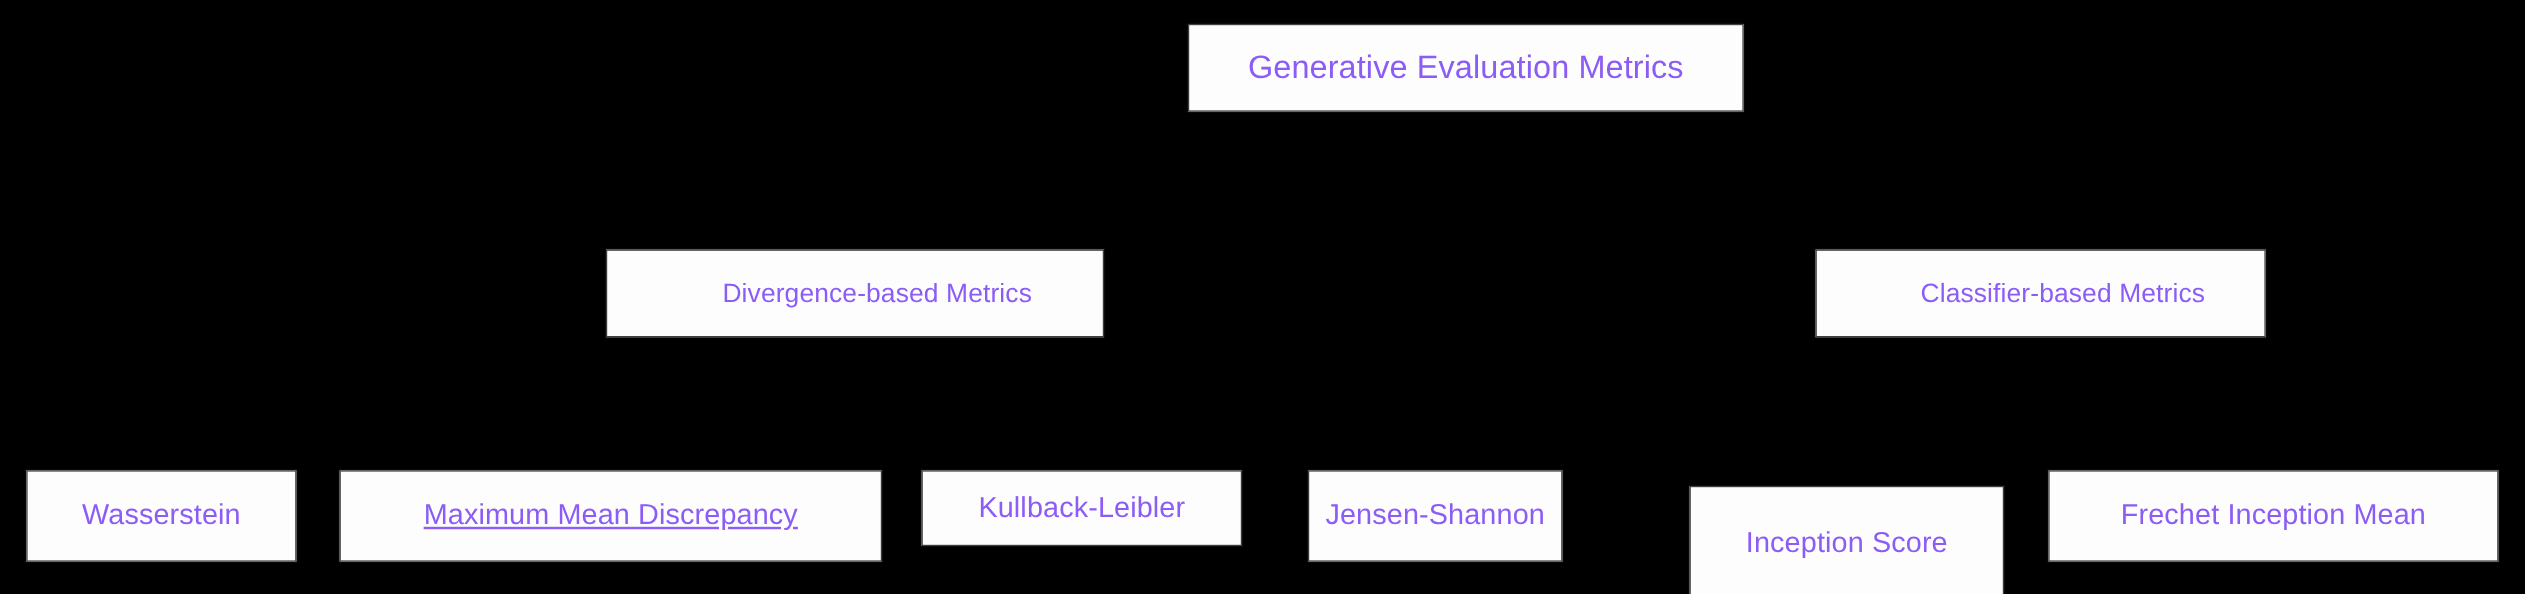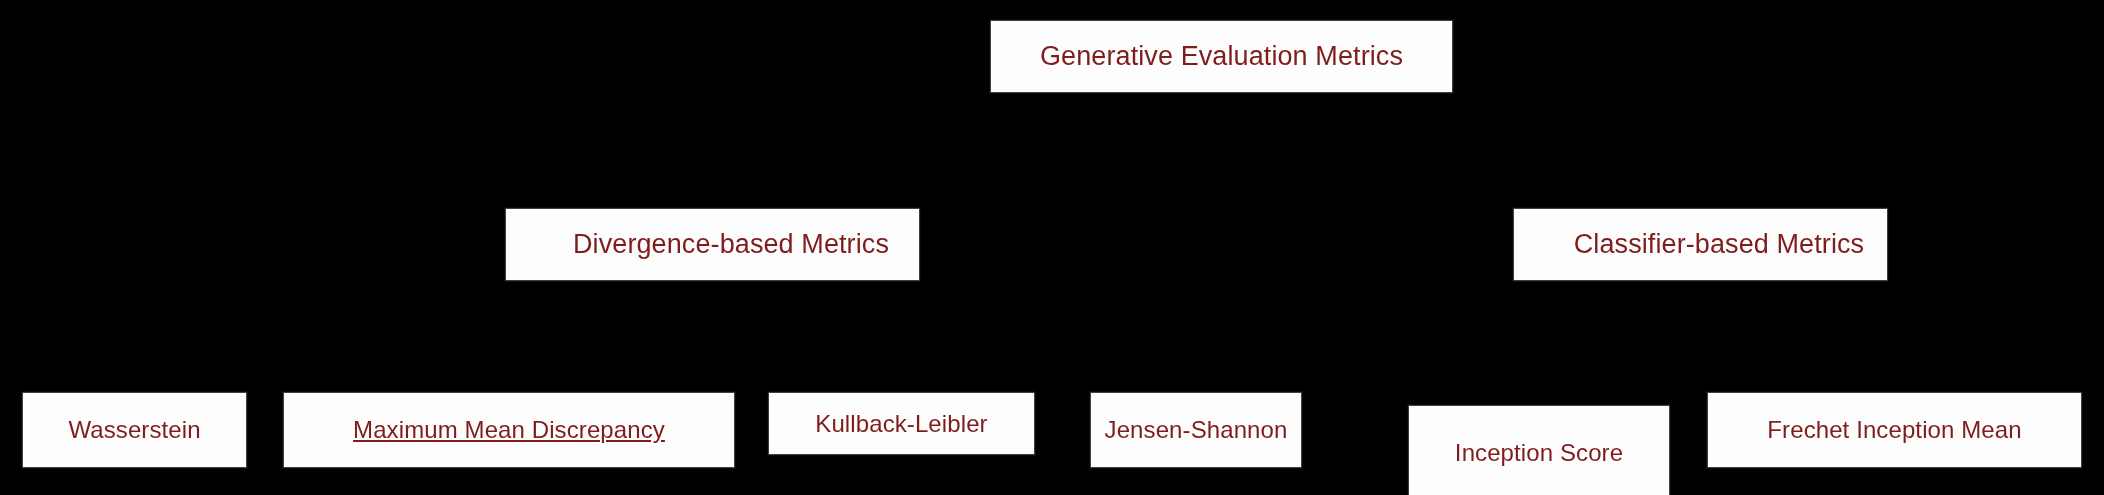--- a/index.html
+++ b/index.html
@@ -27,32 +27,32 @@
     pointer-events: none;
   }
   .node {
     position: absolute;
     box-sizing: border-box;
     background: #fdfdfd;
     border: 1px solid #3f3f3f;
     display: flex;
     align-items: center;
     justify-content: center;
-    color: #7f1d1d;
+    color: #8b5cf6;
     font-family: "Liberation Sans", sans-serif;
     font-weight: 400;
     letter-spacing: 0.1px;
     white-space: nowrap;
     box-shadow: 0 0 0 1px rgba(20,20,20,0.55);
   }
   .node-root {
     font-size: 27px;
   }
   .node-branch {
-    font-size: 27px;
+    font-size: 22px;
     padding-left: 37px;
   }
   .node-leaf {
     font-size: 24px;
   }
 </style>
 </head>
 <body>
 
 <div id="canvas">

